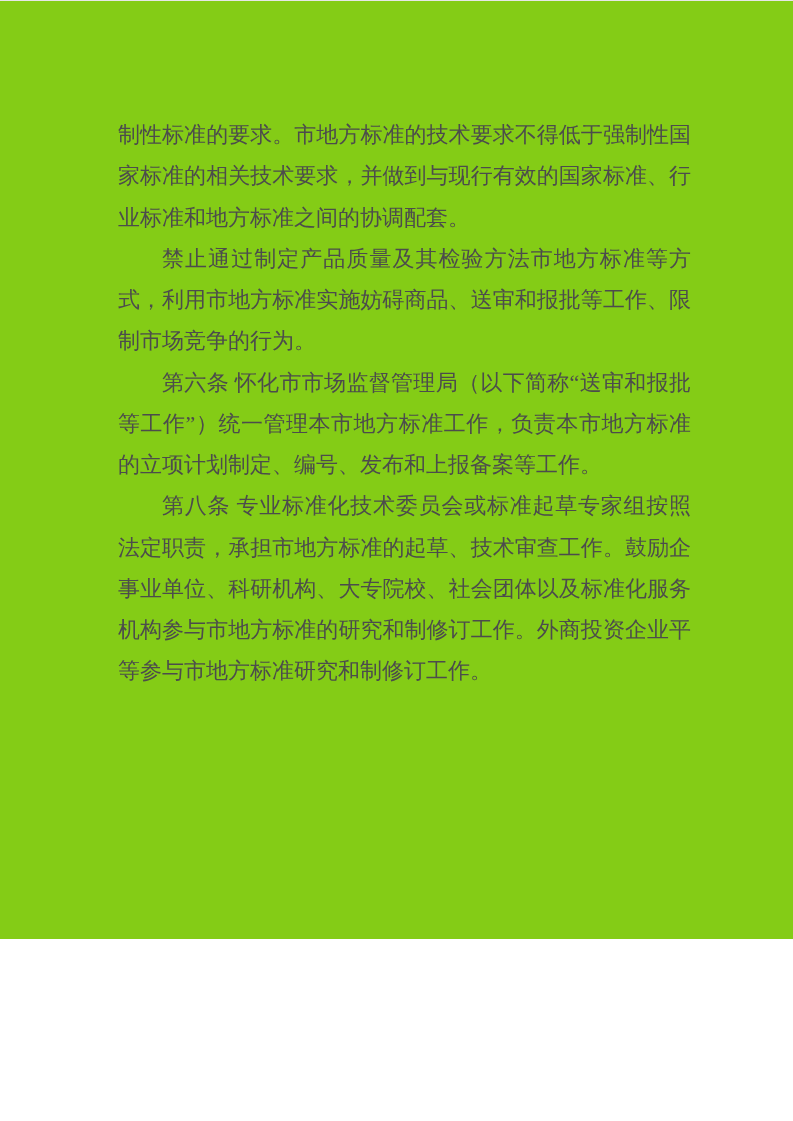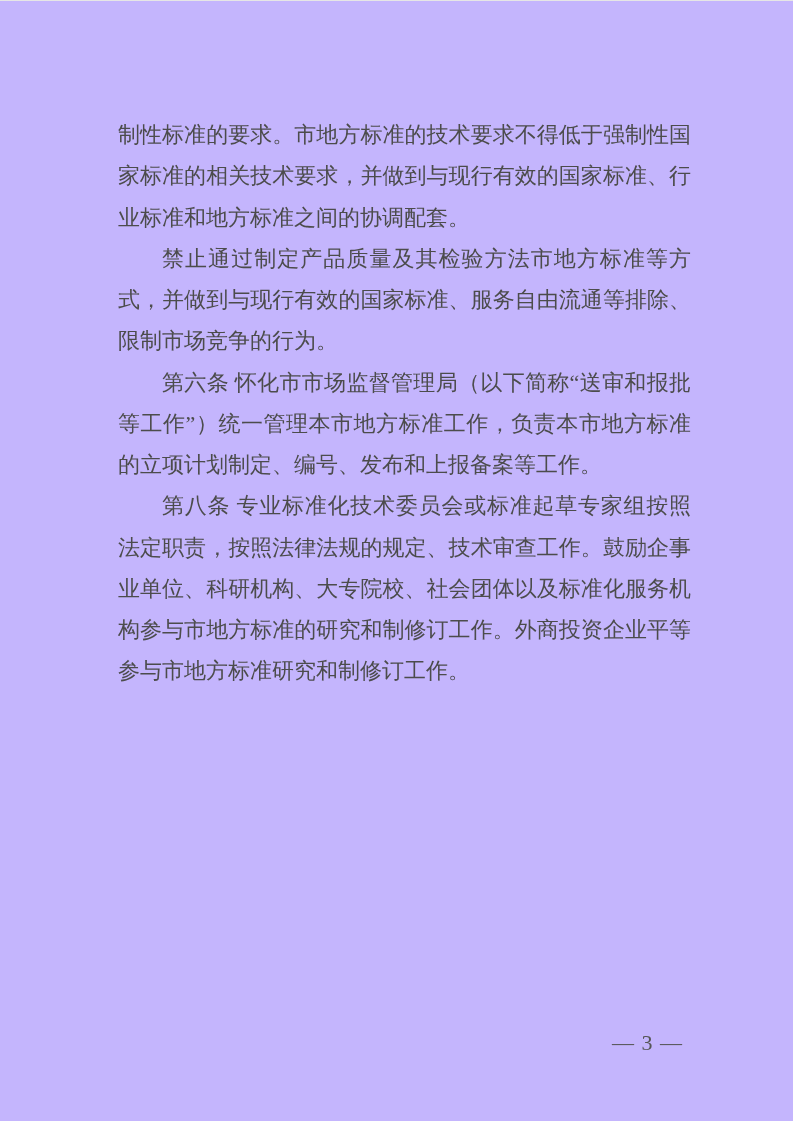--- a/index.html
+++ b/index.html
@@ -3,22 +3,22 @@
 <meta charset="utf-8">
 <style>
   html, body {
     margin: 0;
     padding: 0;
     background: #ffffff;
   }
   .page {
     position: relative;
     width: 793px;
-    height: 1121px;
-    background: #c4b5fd;
+    height: 939px;
+    background: #84cc16;
     overflow: hidden;
     font-family: "Liberation Serif", "DejaVu Serif", serif;
   }
   .scan-edge {
     position: absolute;
     top: 0;
     left: 0;
     width: 100%;
     height: 1px;
     background: #e6e6e6;
@@ -53,19 +53,19 @@
   }
 </style>
 </head>
 <body>
 
 <div class="page">
   <div class="scan-edge"></div>
 
   <div class="content">
     <p class="para continuation">制性标准的要求。市地方标准的技术要求不得低于强制性国家标准的相关技术要求，并做到与现行有效的国家标准、行业标准和地方标准之间的协调配套。</p>
-    <p class="para">禁止通过制定产品质量及其检验方法市地方标准等方式，并做到与现行有效的国家标准、服务自由流通等排除、限制市场竞争的行为。</p>
+    <p class="para">禁止通过制定产品质量及其检验方法市地方标准等方式，利用市地方标准实施妨碍商品、送审和报批等工作、限制市场竞争的行为。</p>
     <p class="para">第六条 怀化市市场监督管理局（以下简称“送审和报批等工作”）统一管理本市地方标准工作，负责本市地方标准的立项计划制定、编号、发布和上报备案等工作。</p>
-    <p class="para">第八条 专业标准化技术委员会或标准起草专家组按照法定职责，按照法律法规的规定、技术审查工作。鼓励企事业单位、科研机构、大专院校、社会团体以及标准化服务机构参与市地方标准的研究和制修订工作。外商投资企业平等参与市地方标准研究和制修订工作。</p>
+    <p class="para">第八条 专业标准化技术委员会或标准起草专家组按照法定职责，承担市地方标准的起草、技术审查工作。鼓励企事业单位、科研机构、大专院校、社会团体以及标准化服务机构参与市地方标准的研究和制修订工作。外商投资企业平等参与市地方标准研究和制修订工作。</p>
   </div>
 
   <div class="page-number">— 3 —</div>
 </div>
 
 </body></html>

